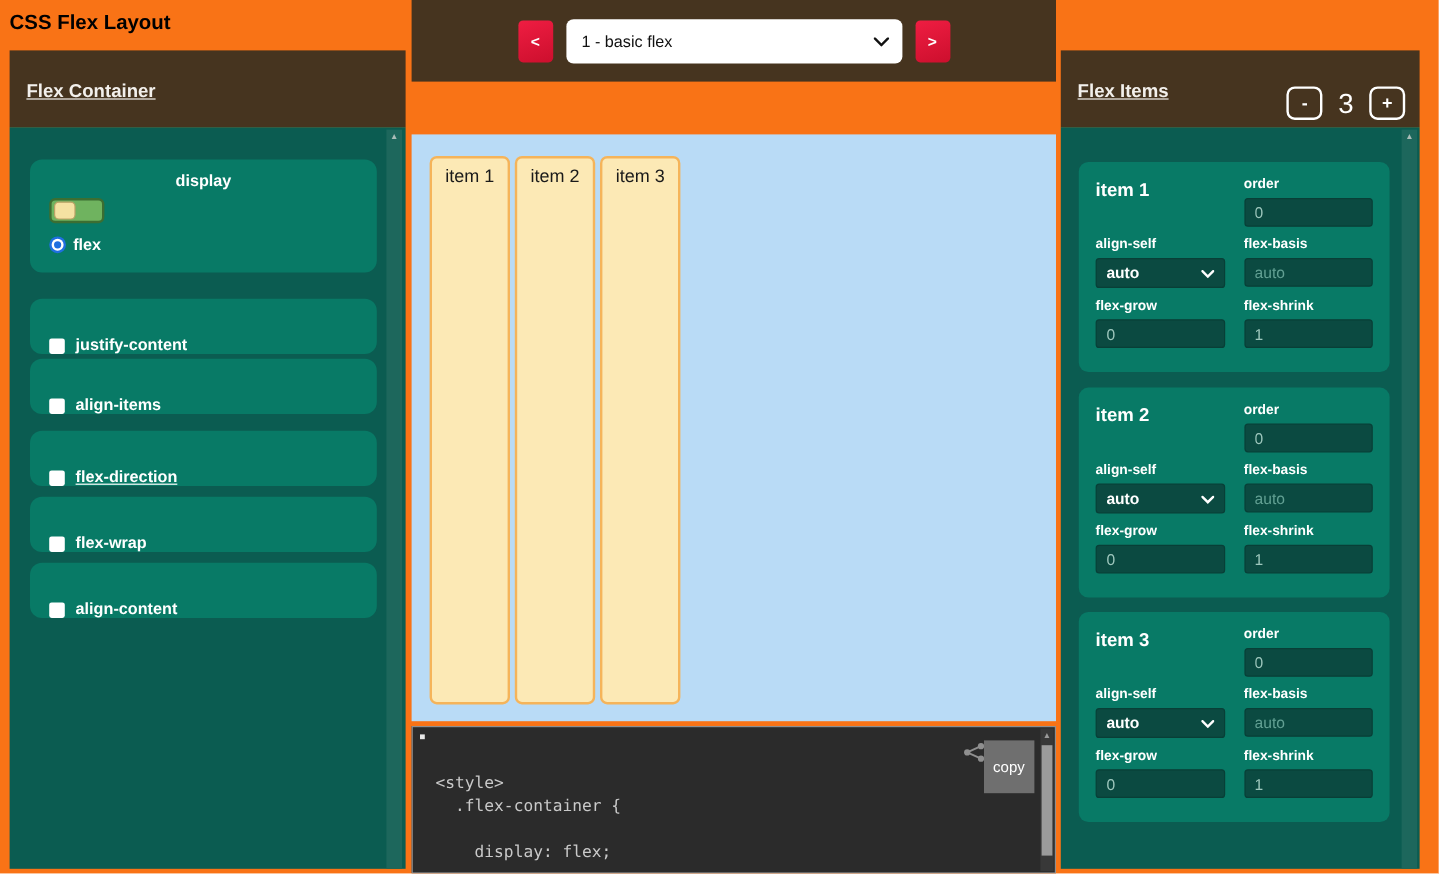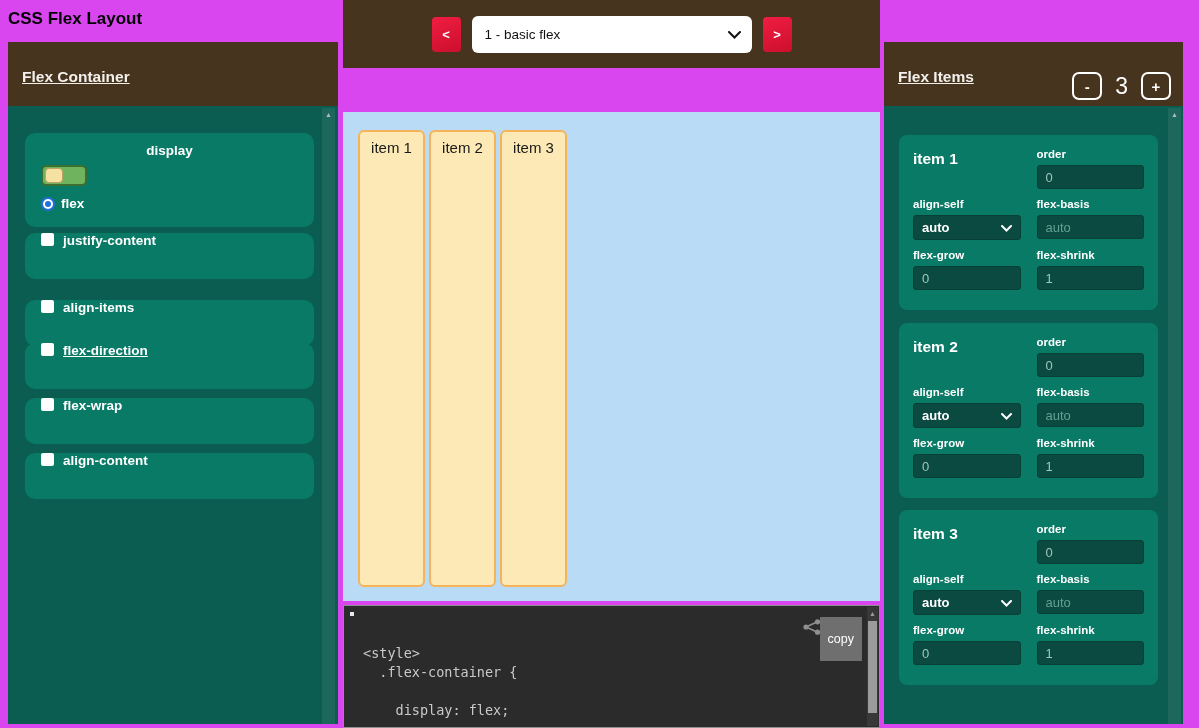--- a/index.html
+++ b/index.html
@@ -1,18 +1,18 @@
 <!DOCTYPE html>
 <html><head>
 <meta charset="utf-8">
 <style>
   * { box-sizing: border-box; }
   html,body { margin:0; padding:0; background:#fff; }
   body { font-family:"Liberation Sans", sans-serif; }
-  .screen { position:relative; width:1199px; height:728px; background:#d946ef; overflow:hidden; }
+  .screen { position:relative; width:1199px; height:728px; background:#f97316; overflow:hidden; }
 
   .page-title { position:absolute; left:8px; top:9px; font-size:17px; font-weight:bold; color:#000; }
 
   
   .panel { position:absolute; top:42px; }
   .panel-header { height:64px; background:#46341f; color:#f3f0ec; font-size:15.5px; font-weight:bold;
                   padding:26px 14px; position:relative;text-decoration:underline; }
   .panel-body { position:relative; background:#0b5c51; height:618px; overflow:hidden; }
 
   .scroll-strip { position:absolute; top:2px; bottom:0; width:13px; background:#1d675c; }
@@ -23,21 +23,21 @@
   .ctl-card { position:absolute; left:17px; width:289px; background:#087a66; border-radius:10px; color:#fff; }
   .display-card { top:27px; height:94px; padding:10px 16px; }
   .display-label { font-size:13.5px; font-weight:bold;text-align:center; }
   .toggle { margin-top:7px; width:46px; height:21px; background:#6fb35f; border:2px solid #3c6e32; border-radius:5px; position:relative; cursor:pointer; }
   .toggle-knob { position:absolute; left:2px; top:1px; width:18px; height:15px; background:#f5e2a2; border:1px solid #bda267; border-radius:4px; }
   .radio-row { margin-top:10px; display:flex; align-items:center; gap:6px; }
   .radio { width:14px; height:14px; border-radius:50%; background:#1f6fe0; position:relative; }
   .radio::before { content:""; position:absolute; left:2px; top:2px; width:10px; height:10px; background:#fff; border-radius:50%; }
   .radio::after { content:""; position:absolute; left:4px; top:4px; width:6px; height:6px; background:#1f6fe0; border-radius:50%; }
   .radio-label { font-size:13.5px; font-weight:bold; color:#fff; }
-  .prop-card { height:46px; display:flex; align-items:flex-start; padding:0 16px; gap:9px; }
+  .prop-card { height:46px; display:flex; align-items:flex-end; padding:0 16px; gap:9px;margin-top:16px; }
   .checkbox { width:13px; height:13px; background:#fff; border-radius:2px; flex:none; }
   .prop-label { font-size:13.5px; font-weight:bold; }
 
   
   .demo-header { left:343px; width:537px; height:68px; background:#46341f; position:absolute;
                  display:flex; align-items:center; justify-content:center; gap:11px; }
   .nav-btn { width:29px; height:35px; border:none; border-radius:4px; color:#fff; font-size:13px; font-weight:bold;
              background:linear-gradient(160deg,#ef1d42,#cc0f2d); cursor:pointer; }
   .example-select { width:280px; height:37px; background:#fff; border-radius:6px; position:relative;
                     display:flex; align-items:center; padding-left:13px; font-size:13.5px; color:#111; cursor:pointer; }
@@ -104,21 +104,21 @@
         <div class="radio-row">
           <span class="radio"></span>
           <span class="radio-label">flex</span>
         </div>
       </div>
 
       <div class="ctl-card prop-card" style="top:127px;">
         <span class="checkbox"></span>
         <span class="prop-label">justify-content</span>
       </div>
-      <div class="ctl-card prop-card" style="top:194px;">
+      <div class="ctl-card prop-card" style="top:177px;">
         <span class="checkbox"></span>
         <span class="prop-label">align-items</span>
       </div>
       <div class="ctl-card prop-card" style="top:237px;text-decoration:underline;">
         <span class="checkbox"></span>
         <span class="prop-label">flex-direction</span>
       </div>
       <div class="ctl-card prop-card" style="top:292px;">
         <span class="checkbox"></span>
         <span class="prop-label">flex-wrap</span>

